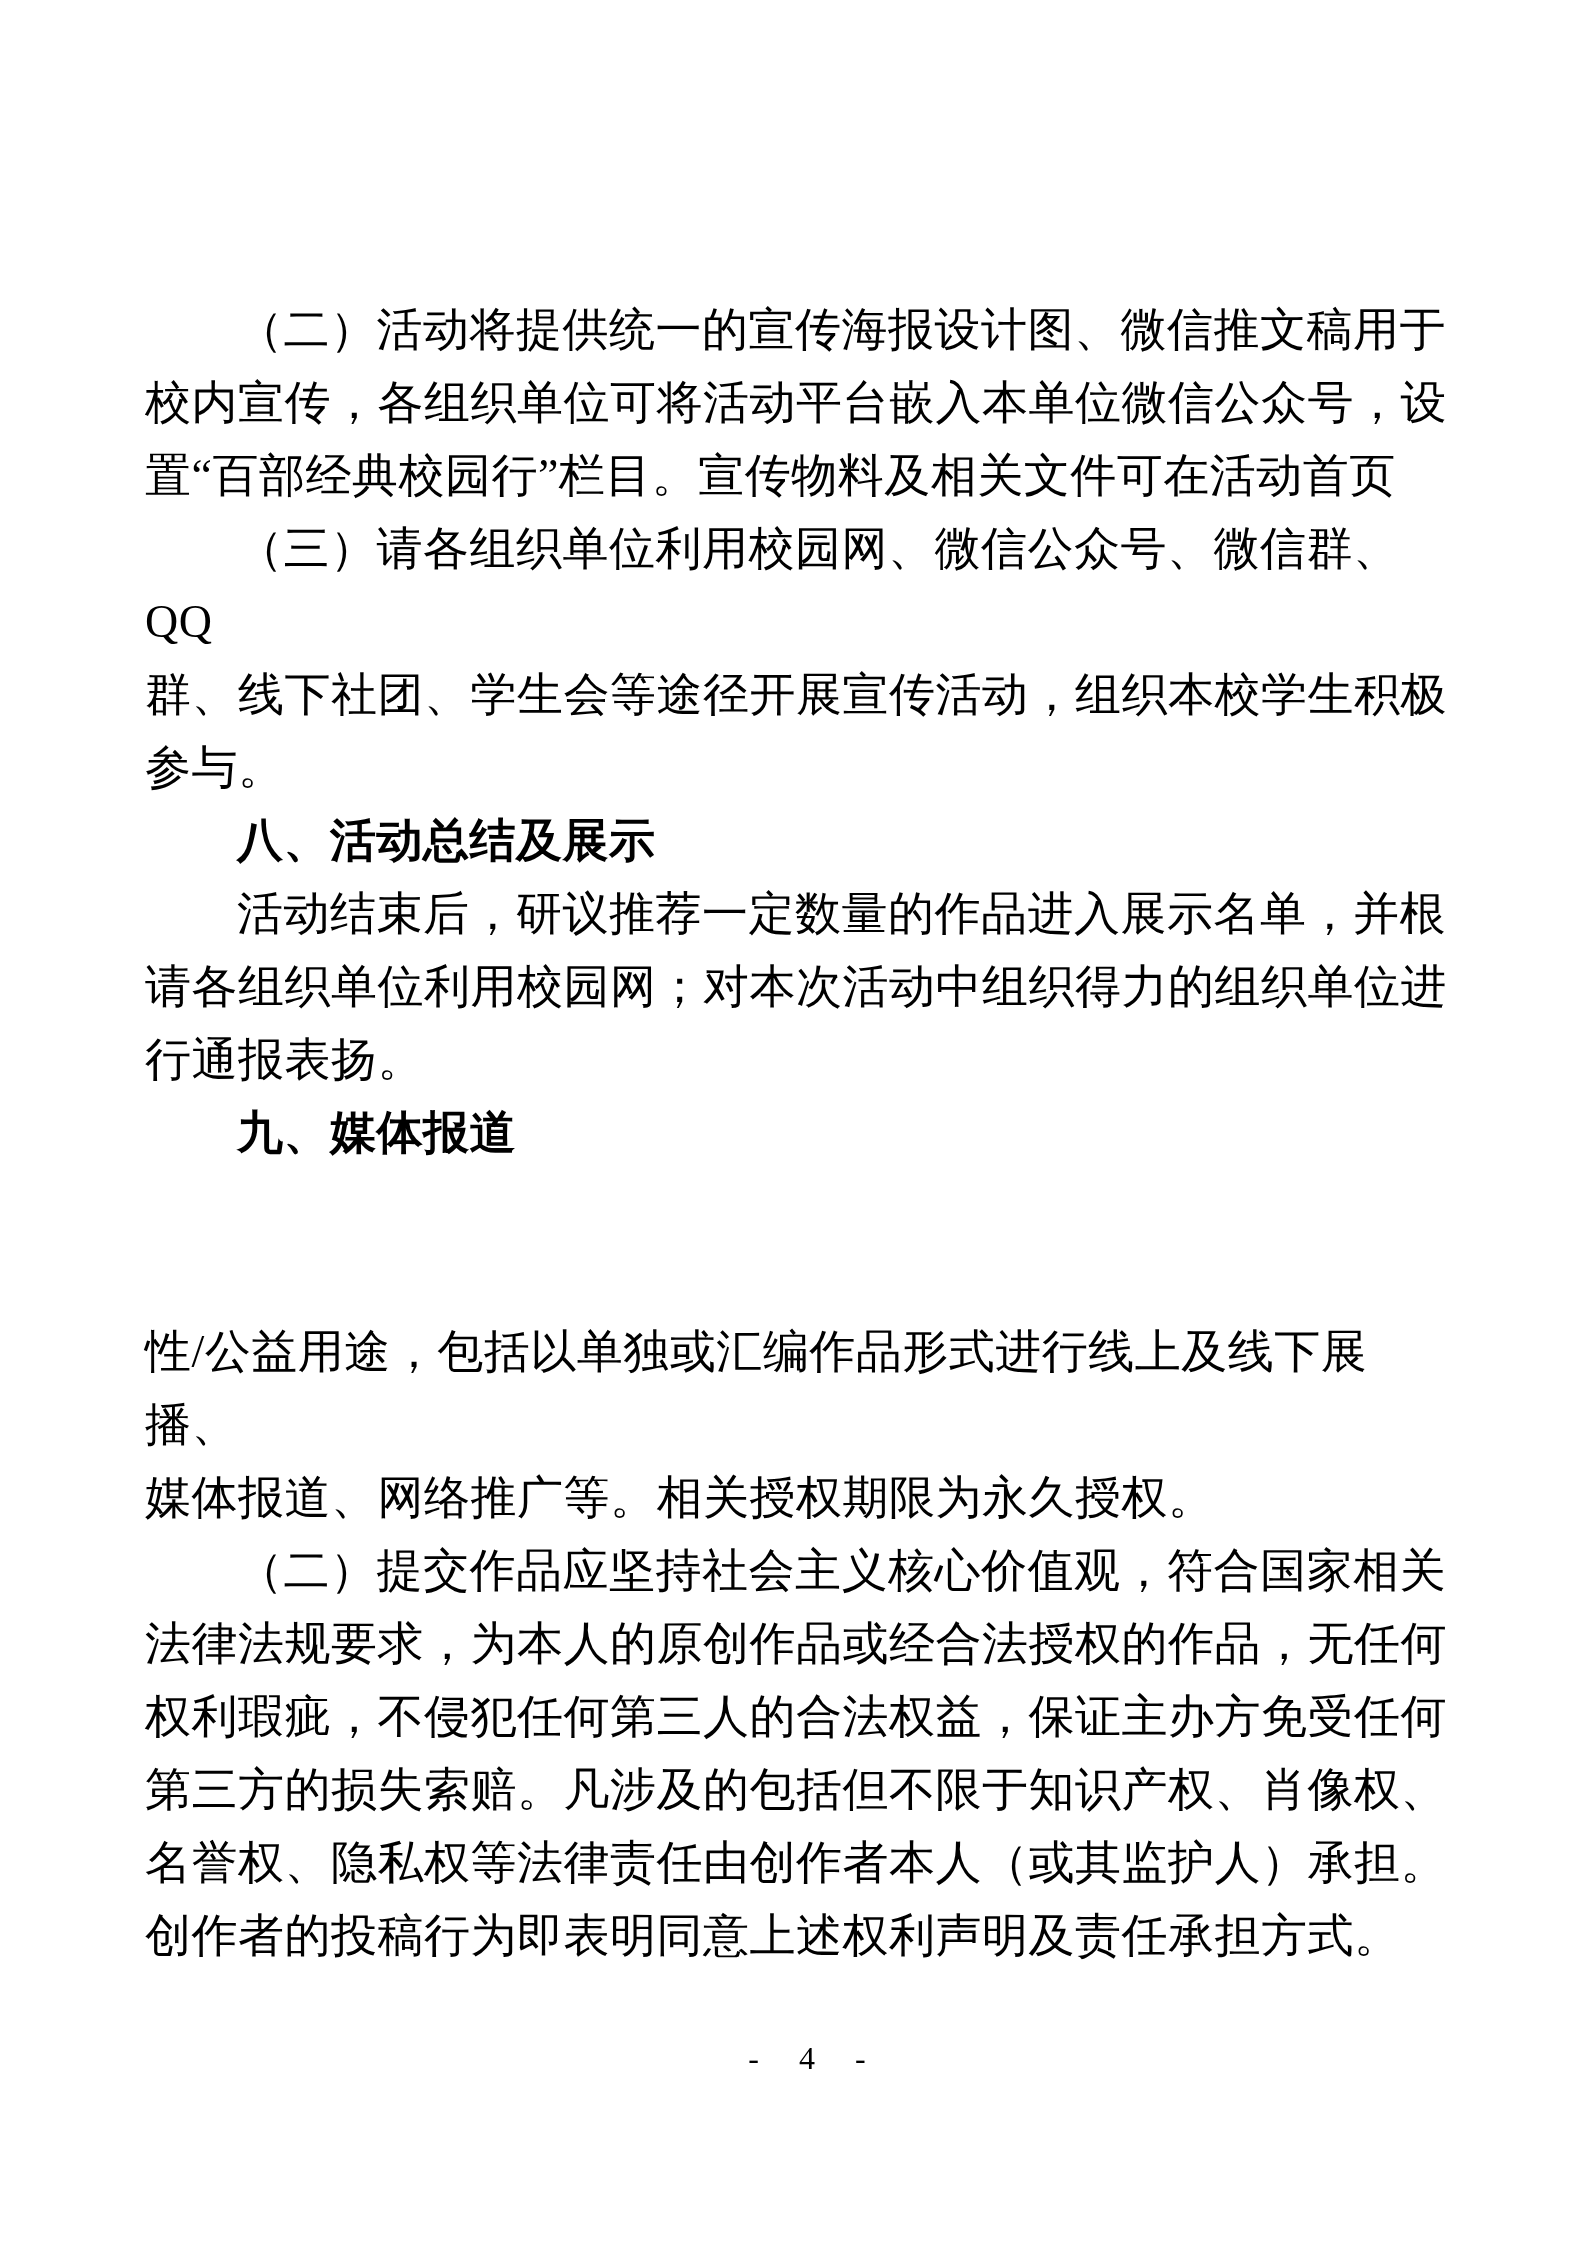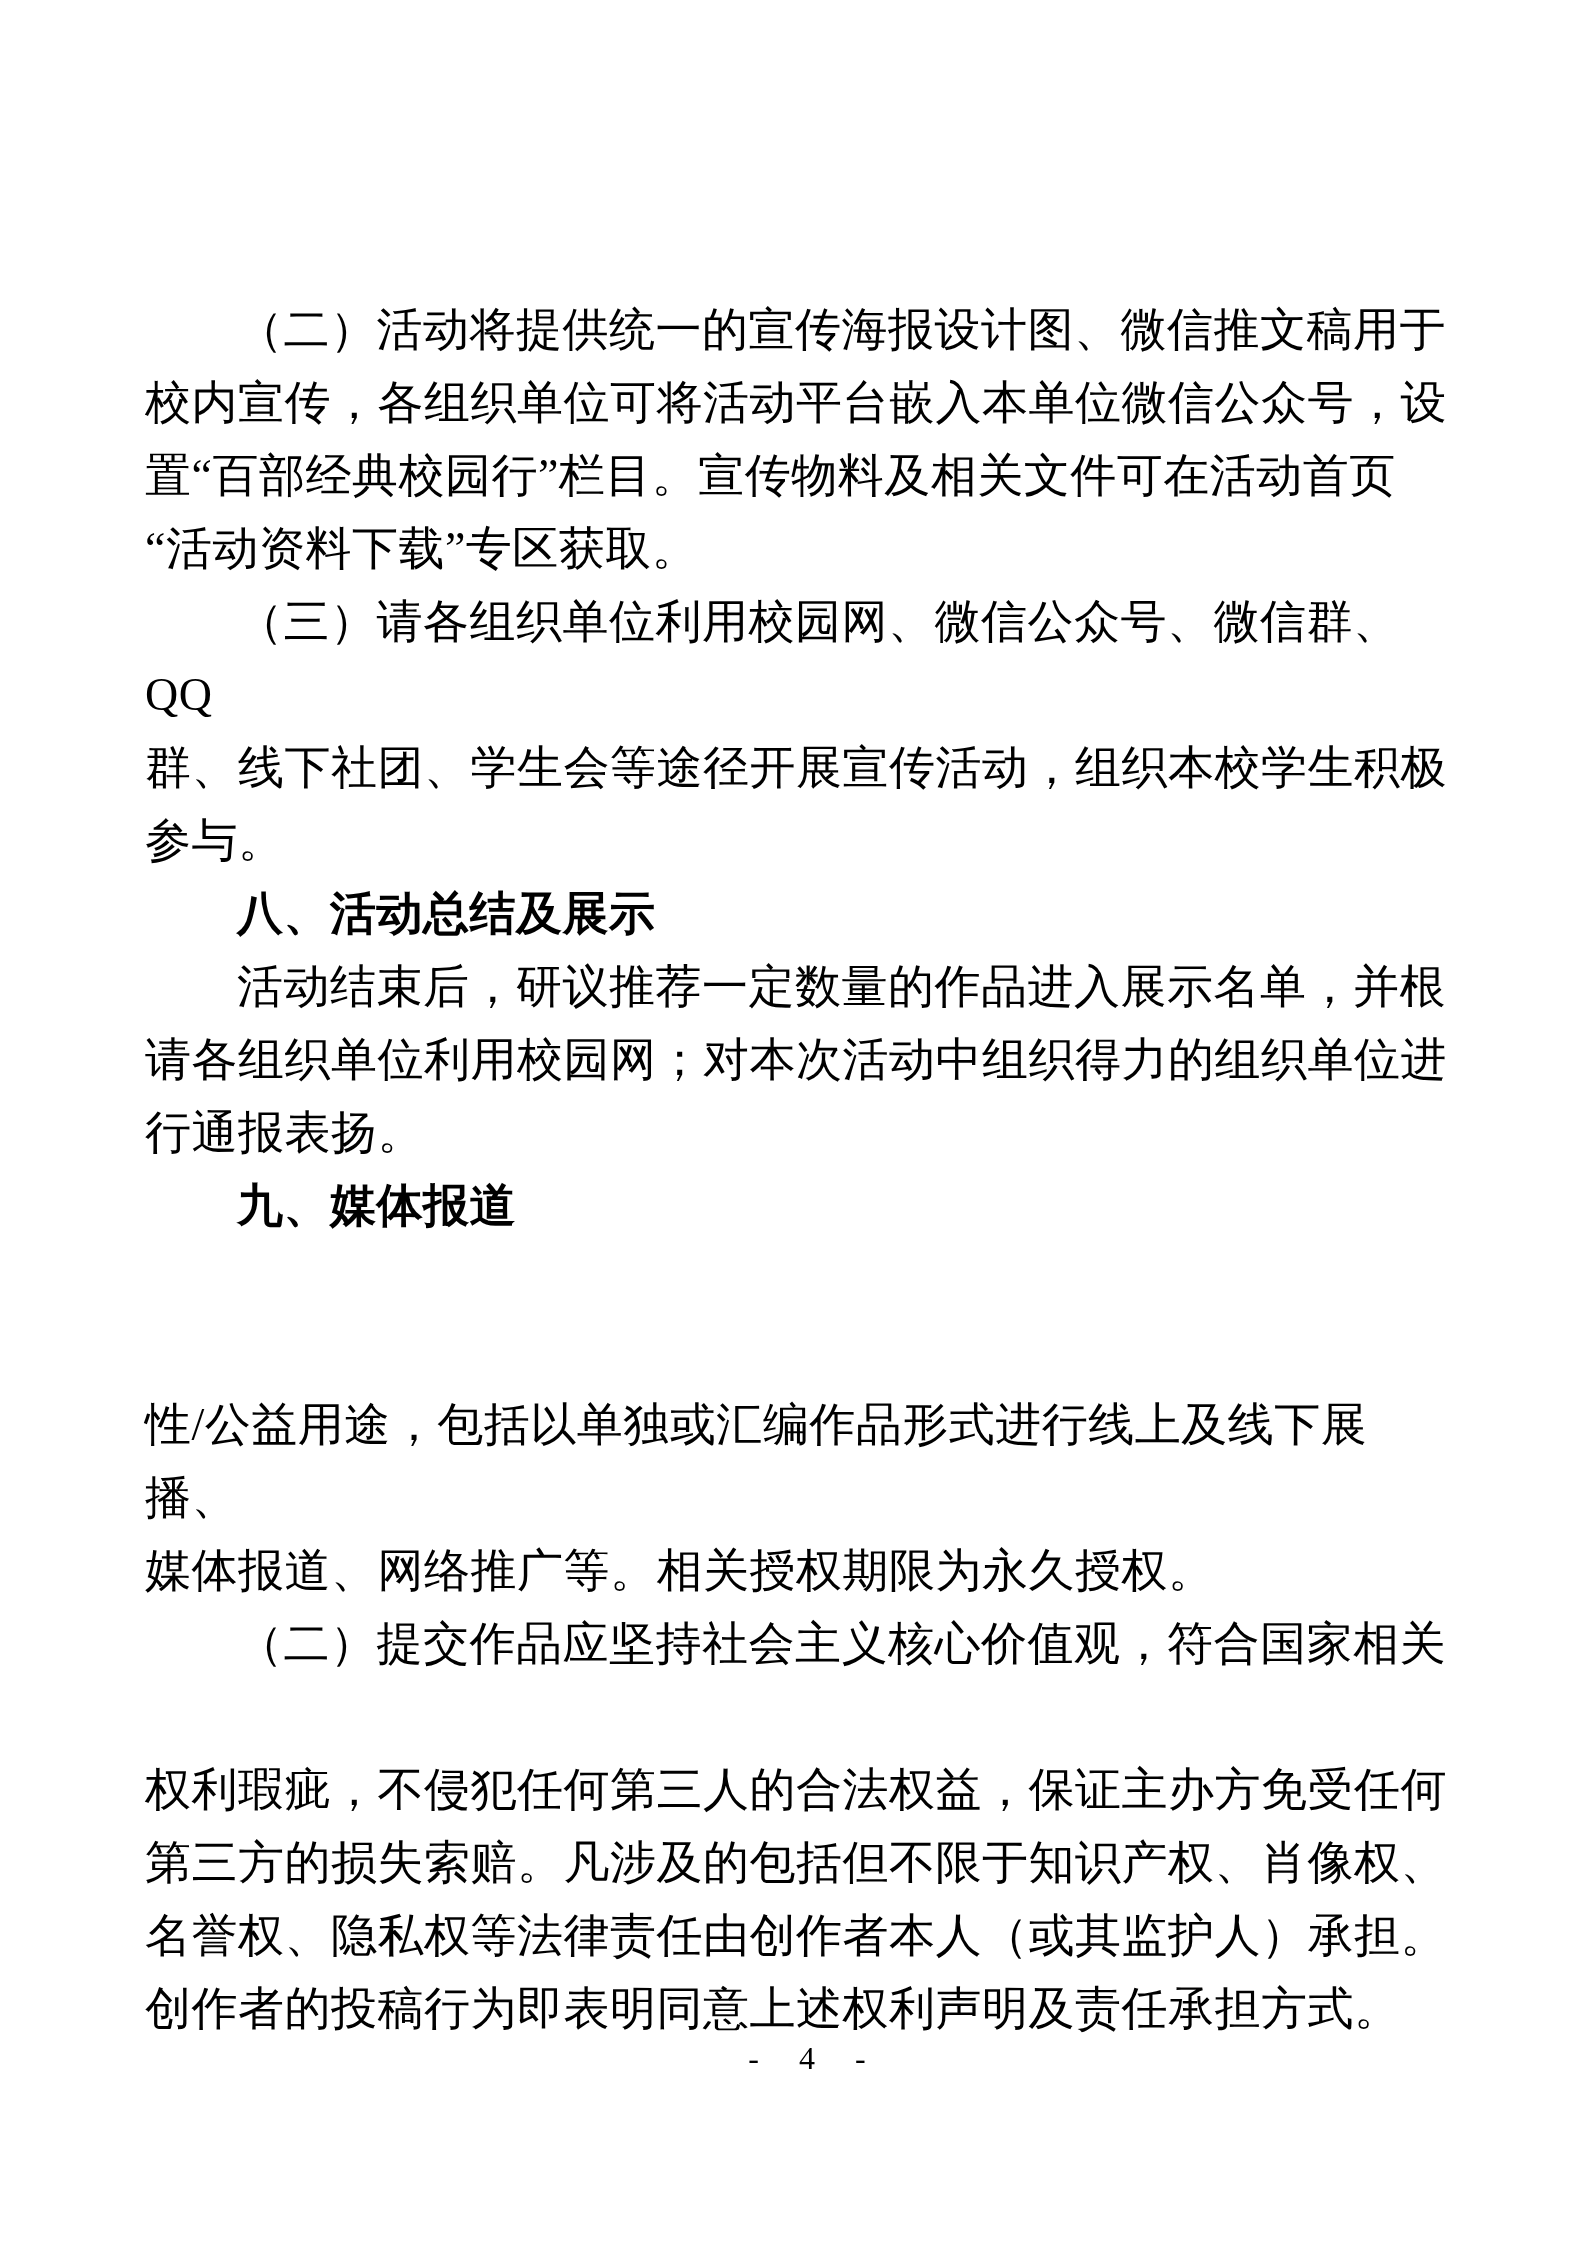--- a/index.html
+++ b/index.html
@@ -52,22 +52,22 @@
     font-size: 32px;
     letter-spacing: 16px;
     color: #000000;
   }
 </style>
 </head>
 <body>
 
 <div class="page">
   <div class="content" id="content">
-      <p class="body-para"><span>（二）活动将提供统一的宣传海报设计图、微信推文稿用于</span><br><span>校内宣传，各组织单位可将活动平台嵌入本单位微信公众号，设</span><br><span>置“百部经典校园行”栏目。宣传物料及相关文件可在活动首页</span><br><span>“活动资料下载”专区获取。</span></p>
+      <p class="body-para"><span>（二）活动将提供统一的宣传海报设计图、微信推文稿用于</span><br><span>校内宣传，各组织单位可将活动平台嵌入本单位微信公众号，设</span><br><span>置“百部经典校园行”栏目。宣传物料及相关文件可在活动首页</span><br></p>
       <p class="body-para"><span>（三）请各组织单位利用校园网、微信公众号、微信群、QQ</span><br><span>群、线下社团、学生会等途径开展宣传活动，组织本校学生积极</span><br><span>参与。</span></p>
       <h2 class="heading"><span>八、活动总结及展示</span></h2>
       <p class="body-para"><span>活动结束后，研议推荐一定数量的作品进入展示名单，并根</span><br><span>请各组织单位利用校园网；对本次活动中组织得力的组织单位进</span><br><span>行通报表扬。</span></p>
       <h2 class="heading"><span>九、媒体报道</span></h2>
       <p class="body-para"><br><br><span>性/公益用途，包括以单独或汇编作品形式进行线上及线下展播、</span><br><span>媒体报道、网络推广等。相关授权期限为永久授权。</span></p>
-      <p class="body-para"><span>（二）提交作品应坚持社会主义核心价值观，符合国家相关</span><br><br><span>权利瑕疵，不侵犯任何第三人的合法权益，保证主办方免受任何</span><br><span>第三方的损失索赔。凡涉及的包括但不限于知识产权、肖像权、</span><br><span>名誉权、隐私权等法律责任由创作者本人（或其监护人）承担。</span><br><span>创作者的投稿行为即表明同意上述权利声明及责任承担方式。</span></p>
+      <p class="body-para"><span>（二）提交作品应坚持社会主义核心价值观，符合国家相关</span><br><span>法律法规要求，为本人的原创作品或经合法授权的作品，无任何</span><br><span>权利瑕疵，不侵犯任何第三人的合法权益，保证主办方免受任何</span><br><span>第三方的损失索赔。凡涉及的包括但不限于知识产权、肖像权、</span><br><span>名誉权、隐私权等法律责任由创作者本人（或其监护人）承担。</span><br><span>创作者的投稿行为即表明同意上述权利声明及责任承担方式。</span></p>
     </div>
   <div class="footer">- 4 -</div>
 </div>
 
 </body></html>

